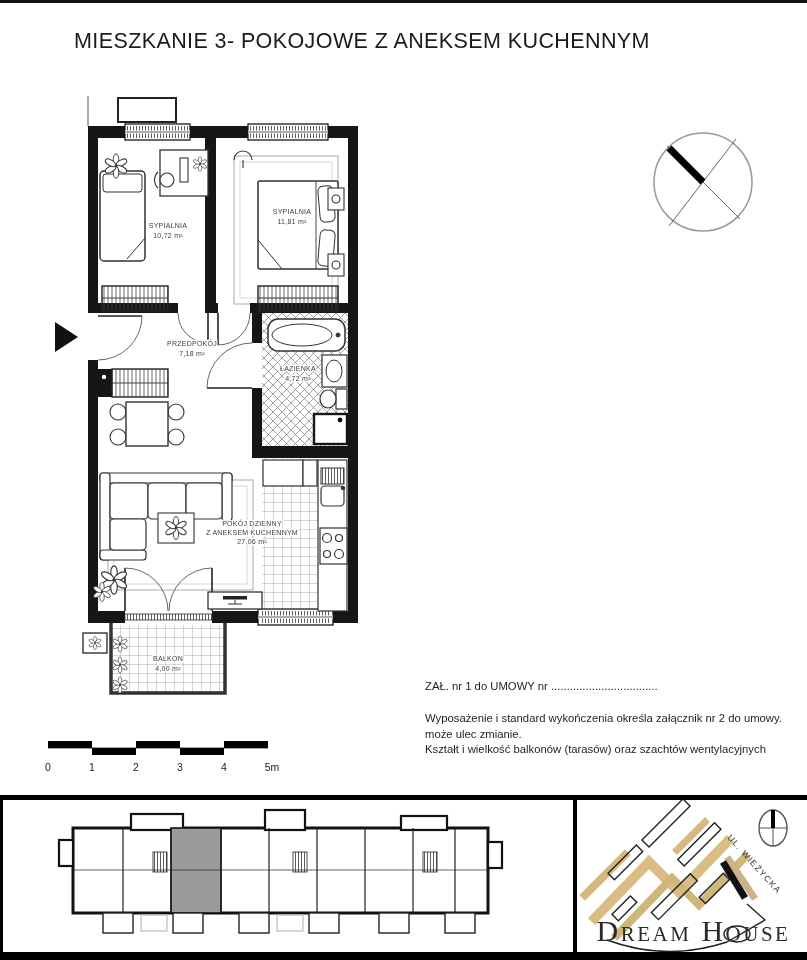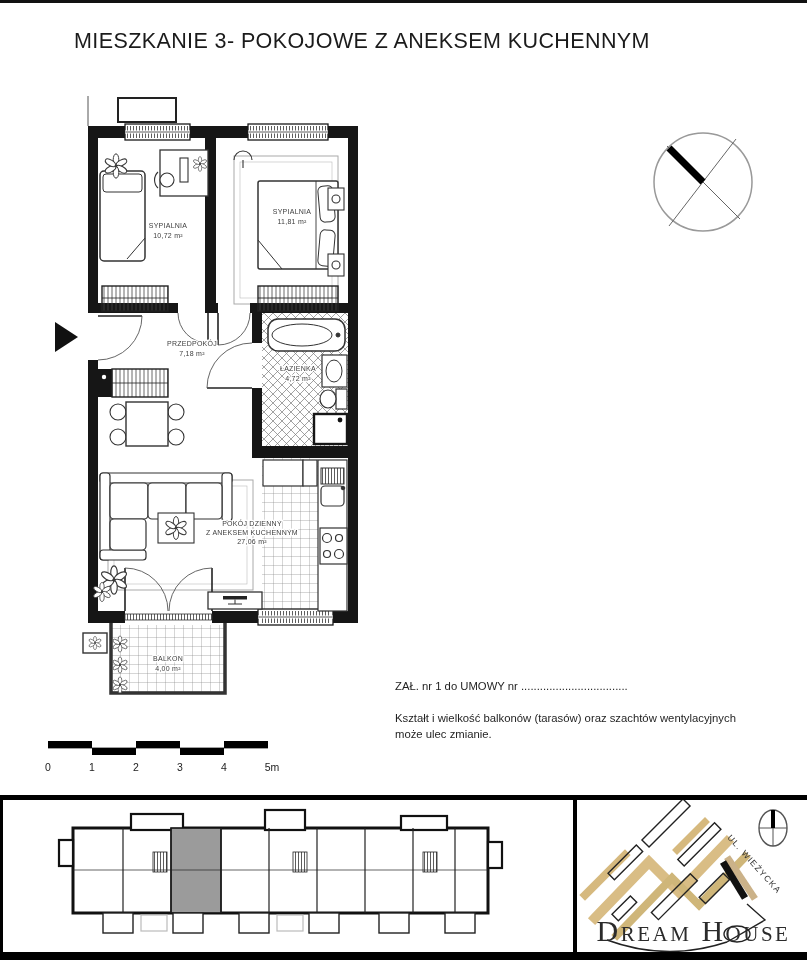--- a/index.html
+++ b/index.html
@@ -1,21 +1,21 @@
 <!DOCTYPE html>
 <html><head>
 <meta charset="utf-8">
 <style>
   html,body{margin:0;padding:0;background:#fff;}
   .page{position:relative;width:807px;height:960px;background:#fff;overflow:hidden;
         border-top:3px solid #111;font-family:"Liberation Sans",sans-serif;box-sizing:border-box;}
   .abs{position:absolute;}
   .title{left:74px;top:26px;font-size:21.5px;color:#1b1b1b;letter-spacing:.4px;white-space:nowrap;text-align:right;}
   .note{left:395px;font-size:11.3px;color:#1f1f1f;line-height:15.5px;}
-  .note .ln{white-space:nowrap;}
+  .note .ln{white-space:nowrap;margin-left:30px;}
   svg text.lbl{font:7px "Liberation Sans",sans-serif;fill:#3d3d3d;letter-spacing:.25px;
                text-anchor:middle;paint-order:stroke;stroke:#fff;stroke-width:2.4px;}
   svg text.scl{font:10.5px "Liberation Sans",sans-serif;fill:#222;text-anchor:middle;}
   .footer{position:absolute;left:0;top:792px;width:807px;height:152px;background:#fff;
           border-top:5px solid #000;border-bottom:4px solid #000;
           border-left:3px solid #000;border-right:3px solid #000;display:flex;box-sizing:content-box;}
   .footer-left{width:570px;height:152px;position:relative;border-right:4px solid #000;}
   .footer-right{flex:1;height:152px;position:relative;overflow:hidden;}
   .logo{position:absolute;left:0;right:0;bottom:4px;text-align:center;
         font-family:"Liberation Serif",serif;font-variant:small-caps;font-size:30px;
@@ -271,22 +271,23 @@
     <circle cx="63" cy="63" r="49" fill="none" stroke="#999" stroke-width="1.5"></circle>
     <path d="M96 20L29 107" stroke="#666" stroke-width="1" fill="none"></path>
     <path d="M27 27L100 100" stroke="#666" stroke-width="1" fill="none"></path>
     <path d="M29 29L63 63" stroke="#000" stroke-width="7" fill="none"></path>
   </svg>
 
   <div class="abs note" style="top:676px;">
     <div class="ln">ZAŁ. nr 1 do UMOWY nr ..................................</div>
   </div>
   <div class="abs note" style="top:708px;">
+    <div class="ln">Wyposażenie i standard wykończenia określa załącznik nr 2 do umowy.</div>
+    <div class="ln">może ulec zmianie.</div>
     <div class="ln">Kształt i wielkość balkonów (tarasów) oraz szachtów wentylacyjnych</div>
-    <div class="ln">może ulec zmianie.</div>
   </div>
 
   <svg class="abs" style="left:40px;top:732px;" width="260" height="46" viewBox="0 0 260 46">
     <path d="M8 13H228" stroke="#111" stroke-width="0.8"></path>
     <rect x="8" y="6" width="44" height="7" fill="#000"></rect>
     <rect x="52" y="13" width="44" height="7" fill="#000"></rect>
     <rect x="96" y="6" width="44" height="7" fill="#000"></rect>
     <rect x="140" y="13" width="44" height="7" fill="#000"></rect>
     <rect x="184" y="6" width="44" height="7" fill="#000"></rect>
     <text class="scl" x="8" y="36">0</text>

